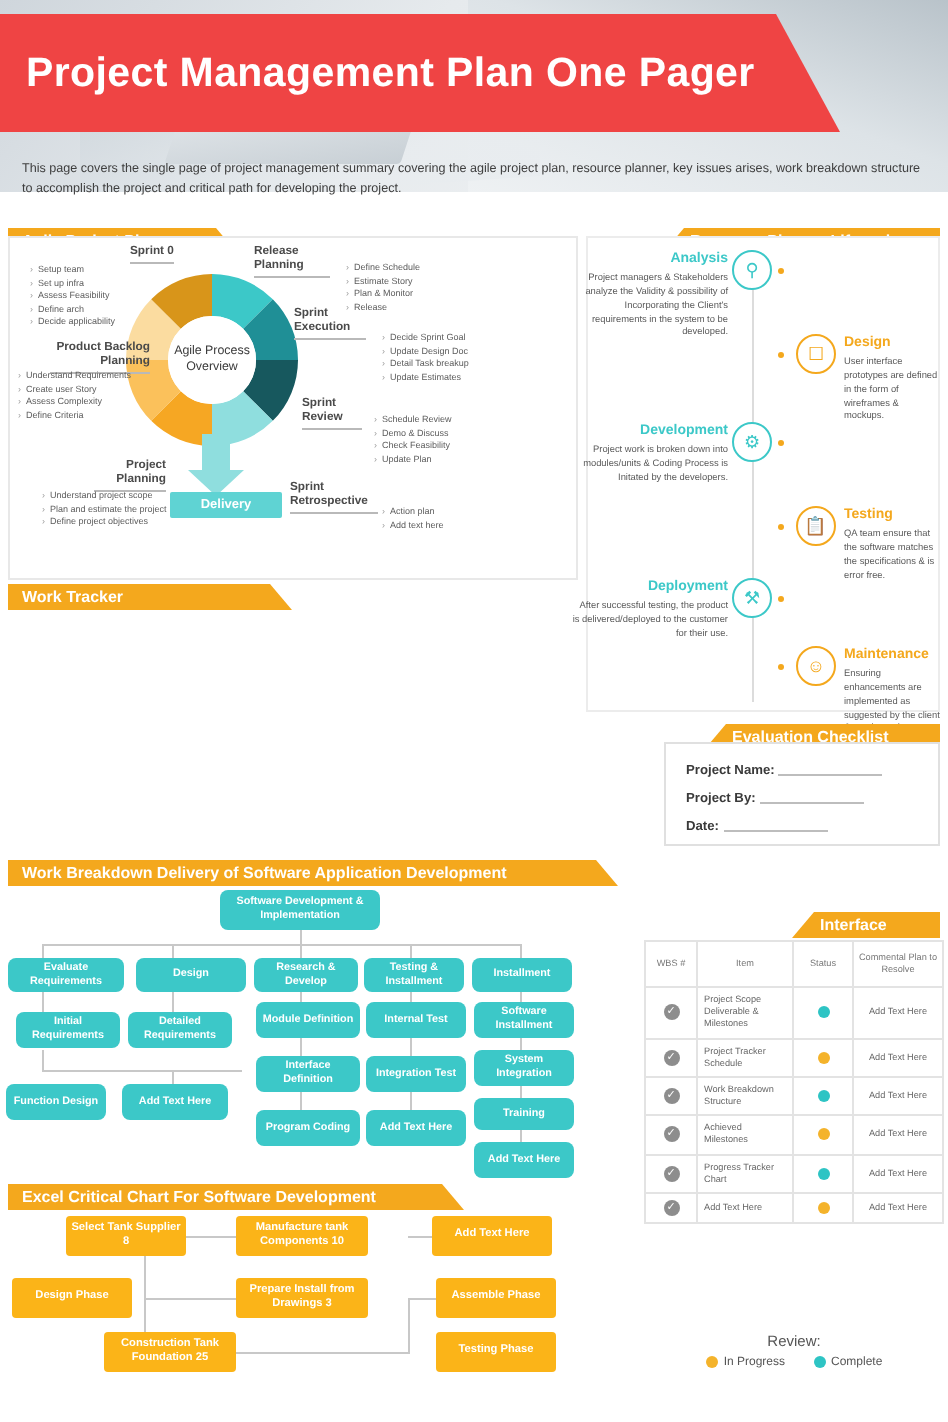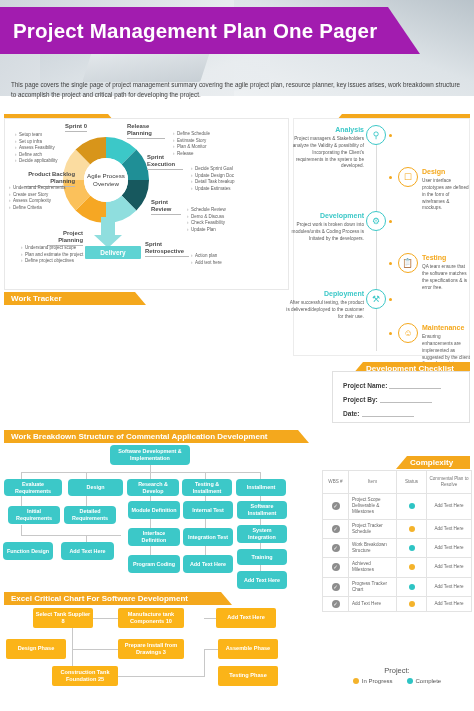--- a/index.html
+++ b/index.html
@@ -16,22 +16,22 @@
          background:linear-gradient(135deg,#cfd6dc 0%,#e6eaed 40%,#f2f4f5 100%);
          overflow:hidden; }
   .hero .photo-a{ position:absolute; right:0; top:0; width:240px; height:96px;
          background:linear-gradient(200deg,#b9c3ca 0%,#dde3e7 45%,#eef1f3 100%); }
   .hero .photo-b{ position:absolute; left:40px; top:40px; width:230px; height:56px;
          background:linear-gradient(160deg,#cdd5db 0%,#e8ecef 70%); transform:skewY(-4deg);
          opacity:.8; }
   .hero .lap{ position:absolute; left:88px; top:46px; width:118px; height:36px;
          background:linear-gradient(170deg,#e9edf0,#c4ccd2); transform:skewX(-18deg);
          border-radius:2px; opacity:.9;}
-  .titlebar{ position:absolute; left:0; top:7px; width:420px; height:47px;
-         background:#a21caf; display:flex; align-items:center;
+  .titlebar{ position:absolute; left:0; top:7px; width:420px; height:59px;
+         background:#ef4444; display:flex; align-items:center;
          clip-path:polygon(0 0,388px 0,420px 100%,0 100%); }
   .titlebar h1{ color:#fff; font-size:20.5px; font-weight:bold; letter-spacing:.2px;
          padding-left:13px; white-space:nowrap; }
   .intro{ position:absolute; left:11px; top:80px; width:452px;
          font-size:6.3px; line-height:1.55; color:#3e3e3e; }
 
   
   .banner{ position:absolute; height:13px; background:#F4A81D; color:#fff;
            font-weight:bold; display:flex; align-items:center; padding-left:7px;
            font-size:8px; white-space:nowrap; }
@@ -302,34 +302,34 @@
         <td class="c">John</td>
         <td class="c">11 Jan</td>
         <td class="c">12 Jan</td>
         <td class="c">Late</td>
         <td>Add Text Here</td>
       </tr>
     </tbody>
   </table>
 </div>
 
-<div class="banner right" style="left:352px;top:362px;width:118px;">Development Checklist</div>
+<div class="banner right" style="left:352px;top:362px;width:118px;">Evaluation Checklist</div>
 <div class="panel" id="chk-panel">
   <div class="fld" style="left:10px;top:10px;">
     <span>Project Name:</span><i style="width:52px;"></i>
   </div>
   <div class="fld" style="left:10px;top:24px;">
     <span>Project By:</span><i style="width:52px;"></i>
   </div>
   <div class="fld" style="left:10px;top:38px;">
     <span>Date:</span><i style="width:52px;"></i>
   </div>
 </div>
 
-<div class="banner left" style="left:4px;top:430px;width:305px;">Work Breakdown Structure of Commental Application Development</div>
+<div class="banner left" style="left:4px;top:430px;width:305px;">Work Breakdown Delivery of Software Application Development</div>
 
 <div id="wbs-area">
 
   <div class="ln" style="left:150px;top:25px;width:1px;height:7px;"></div>
   <div class="ln" style="left:21px;top:32px;width:239px;height:1px;"></div>
   <div class="ln" style="left:21px;top:32px;width:1px;height:7px;"></div>
   <div class="ln" style="left:86px;top:32px;width:1px;height:7px;"></div>
   <div class="ln" style="left:150px;top:32px;width:1px;height:7px;"></div>
   <div class="ln" style="left:205px;top:32px;width:1px;height:7px;"></div>
   <div class="ln" style="left:260px;top:32px;width:1px;height:7px;"></div>
@@ -362,21 +362,21 @@
   <div class="tq" style="left:183px;top:61px;width:50px;height:18px;">Internal Test</div>
   <div class="tq" style="left:183px;top:88px;width:50px;height:18px;">Integration Test</div>
   <div class="tq" style="left:183px;top:115px;width:50px;height:18px;">Add Text Here</div>
 
   <div class="tq" style="left:237px;top:61px;width:50px;height:18px;">Software Installment</div>
   <div class="tq" style="left:237px;top:85px;width:50px;height:18px;">System Integration</div>
   <div class="tq" style="left:237px;top:109px;width:50px;height:16px;">Training</div>
   <div class="tq" style="left:237px;top:131px;width:50px;height:18px;">Add Text Here</div>
 </div>
 
-<div class="banner right eval" style="left:396px;top:456px;width:74px;">Complexity</div>
+<div class="banner right eval" style="left:396px;top:456px;width:74px;">Interface</div>
 
 <div id="evalwrap">
   <table class="ev">
     <thead>
       <tr>
         <th style="width:26px;">WBS #</th>
         <th style="width:48px;">Item</th>
         <th style="width:30px;">Status</th>
         <th>Commental Plan to Resolve</th>
       </tr>
@@ -440,21 +440,21 @@
         <td>
             <span class="sdot" style="background:#F4B32B;"></span>
           </td>
         <td class="c">Add Text Here</td>
       </tr>
     </tbody>
   </table>
 </div>
 
 <div class="legend">
-  <div class="t">Project:</div>
+  <div class="t">Review:</div>
   <div class="row">
     <div>
       <span class="d" style="background:#F4B32B;"></span><span>In Progress</span>
     </div>
     <div>
       <span class="d" style="background:#2ec4c4;"></span><span>Complete</span>
     </div>
   </div>
 </div>
 

